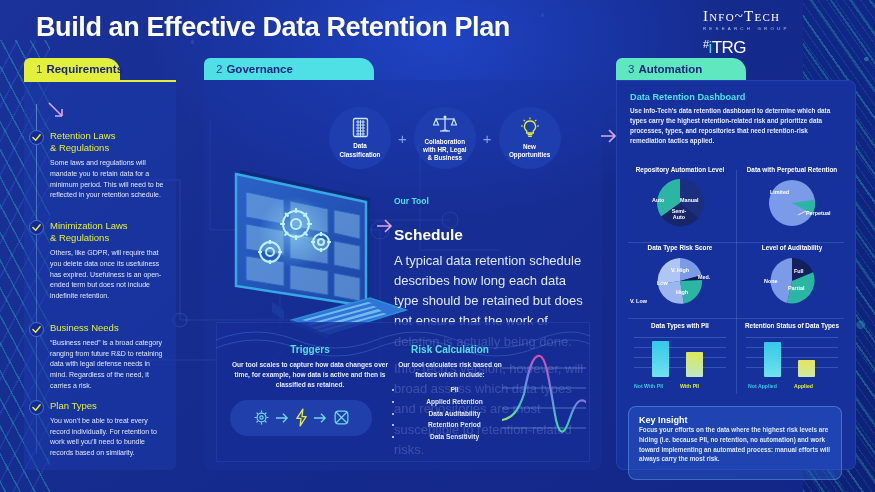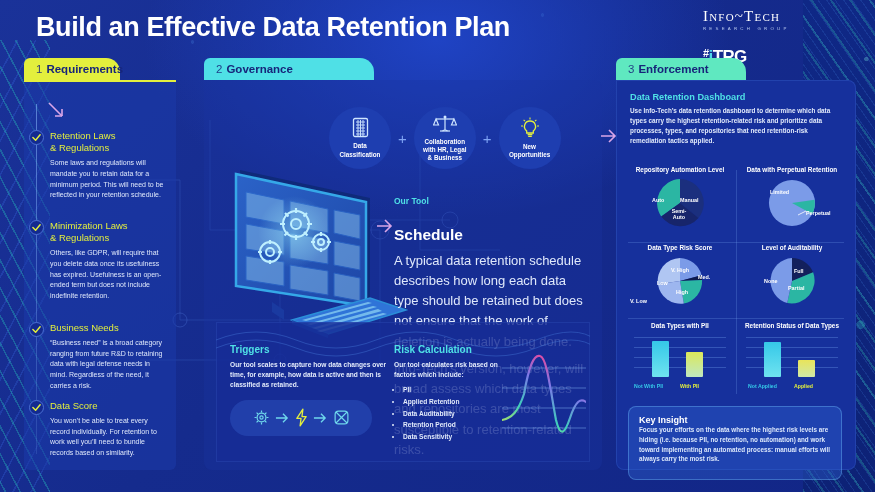--- a/index.html
+++ b/index.html
@@ -69,21 +69,21 @@
   }
   .logo-main{
     font-family:"Liberation Serif", serif;
     font-size:15px; color:#ffffff; letter-spacing:1.2px;
     font-variant:small-caps;
   }
   .logo-sub{
     font-size:4.4px; color:#b9c9ee; letter-spacing:3.2px; margin-top:1px;
   }
   .logo-itrg{
-    margin-top:16px; font-size:17px; font-weight:bold; color:#ffffff;
+    margin-top:7px; font-size:17px; font-weight:normal; color:#ffffff;
     letter-spacing:-.6px;
   }
   .logo-itrg .hash{ font-size:11px; vertical-align:top; }
   .logo-itrg .i{ color:#4fd7ea; }
 
   
   .panel{ position:absolute; }
   .tab{
     position:absolute; top:0; left:0; height:22px;
     display:flex; align-items:center;
@@ -149,20 +149,21 @@
   .ourtool .eyebrow{ color:#4fe0e6; font-size:8.5px; font-weight:bold; margin-bottom:2px;}
   .ourtool h2{ color:#ffffff; font-size:15.5px; font-weight:bold; line-height:1.15; margin-bottom:7px;}
   .ourtool p{ color:#dfe8fb; font-size:13px; line-height:1.56; margin-bottom:7px;}
 
   
   .gov-card{
     position:absolute; left:12px; top:242px; width:374px; height:140px;
     background:rgba(22,44,150,.82); border-radius:0;
     box-shadow:0 0 0 1px rgba(100,160,255,.12) inset;
     overflow:hidden;
+    text-align:center;
   }
   .gcol{ position:absolute; top:22px; }
   .gcol h3{ color:#4fe0e6; font-size:10px; font-weight:bold; margin-bottom:5px;}
   .gcol p{ color:#e3ebfb; font-size:6.6px; line-height:1.55; font-weight:bold;}
   .gcol ul{ margin:4px 0 0 9px; }
   .gcol li{ color:#e3ebfb; font-size:6.6px; line-height:1.75; font-weight:bold;}
   .trigger-pill{
     margin-top:9px; width:142px; height:36px; border-radius:18px;
     background:rgba(60,110,220,.30);
     display:flex; align-items:center; justify-content:center; gap:5px;
@@ -280,21 +281,21 @@
         <div class="req-title">Business Needs</div>
         <div class="req-text">“Business need” is a broad category ranging from future R&amp;D to retaining data with legal defense needs in mind. Regardless of the need, it carries a risk.</div>
       </div>
 
       <div class="req-item" style="top:318px;">
         <div class="check">
           <svg width="9" height="9" viewBox="0 0 10 10">
               <path d="M1 5 L4 8 L9 2" stroke="#e3ef3d" stroke-width="1.6" fill="none" stroke-linecap="round" stroke-linejoin="round"></path>
             </svg>
         </div>
-        <div class="req-title">Data Score</div>
+        <div class="req-title">Plan Types</div>
         <div class="req-text">You won’t be able to treat every record individually. For retention to work well you’ll need to bundle records based on similarity.</div>
       </div>
     </div>
   </div>
 
   <div class="panel" id="panel-governance">
     <div class="tab">
       <span class="num">2</span>
       <span>Governance</span>
     </div>
@@ -488,21 +489,21 @@
           <text x="-22" y="26" fill="#6fd8ec" font-size="7" font-weight="bold" font-family="Liberation Sans, sans-serif">High</text>
           <text x="-20" y="86" fill="#6fd8ec" font-size="7" font-weight="bold" font-family="Liberation Sans, sans-serif">Low</text>
         </svg>
       </div>
     </div>
   </div>
 
   <div class="panel" id="panel-enforcement">
     <div class="tab">
       <span class="num">3</span>
-      <span>Enforcement</span>
+      <span>Automation</span>
     </div>
     <div class="panel-body">
 
       <div class="enf-intro">
         <h3>Data Retention Dashboard</h3>
         <p>Use Info-Tech’s data retention dashboard to determine which data types carry the highest retention-related risk and prioritize data processes, types, and repositories that need retention-risk remediation tactics applied.</p>
       </div>
 
       <div class="dash">
         <div class="sep-v"></div>

